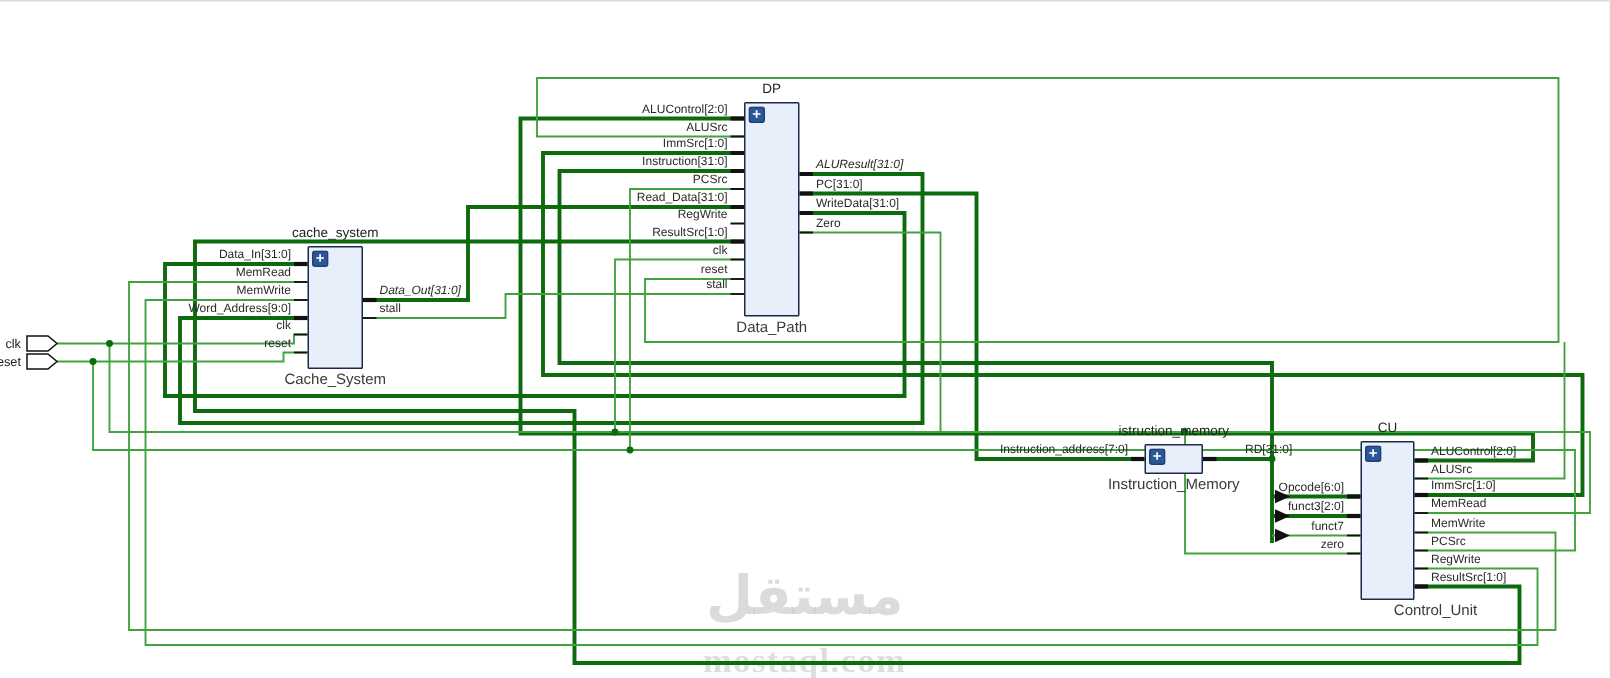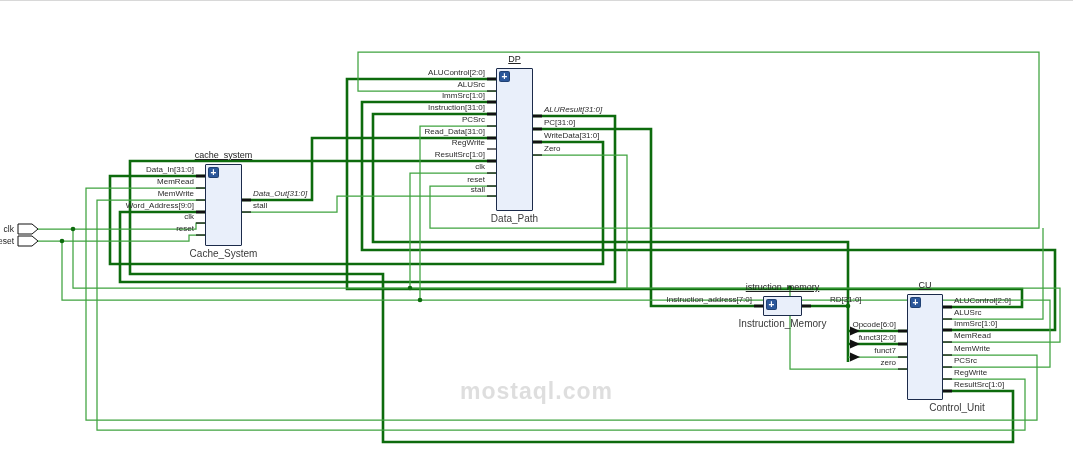--- a/index.html
+++ b/index.html
@@ -14,21 +14,20 @@
     border:1.2px solid #1b2a4a;border-radius:1px;
   }
   .plus-icon{
     position:absolute;width:11px;height:11px;border-radius:2px;
     color:#fff;font-size:10px;line-height:10px;text-align:center;
     font-weight:bold;z-index:4;border:1px solid rgba(0,0,0,.25);box-sizing:border-box;
   }
   .blk-title{
     position:absolute;z-index:3;font-size:9px;color:#222;white-space:nowrap;
     transform:translateX(-50%);
-    text-decoration:underline;
   }
   .blk-label{
     position:absolute;z-index:3;font-size:10px;color:#3a3a3a;white-space:nowrap;
     transform:translateX(-50%);
   }
   .pin-label{
     position:absolute;z-index:3;font-size:8px;color:#2a2a2a;white-space:nowrap;height:10px;line-height:10px;
   }
   .pin-label.in{text-align:right;}
   .pin-label.out{text-align:left;}
@@ -38,22 +37,22 @@
   }
   #watermark{
     position:absolute;z-index:1;left:0;right:0;top:378px;text-align:center;
     pointer-events:none;user-select:none;
   }
   #watermark .ar{
     font-family:"DejaVu Sans", sans-serif;font-size:36px;font-weight:bold;
     color:rgba(190,190,190,0.55);line-height:38px;
   }
   #watermark .en{
-    font-family:Liberation Sans, sans-serif;font-size:23px;font-weight:bold;
-    color:rgba(195,195,195,0.55);line-height:24px;letter-spacing:1px;
+    font-family:Liberation Serif, serif;font-size:23px;font-weight:bold;
+    color:rgba(195,195,195,0.55);line-height:24px;letter-spacing:1px;margin-top:12px;
   }
 </style>
 </head>
 <body>
 
 <div id="canvas">
   <svg id="wires-svg" width="1073" height="452" viewBox="0 0 1073 452" xmlns="http://www.w3.org/2000/svg">
       <polyline points="242,199 312,199 312,137 496,137" fill="none" stroke="#0d6b0d" stroke-width="2.6"></polyline>
       <polyline points="533,141 603,141 603,263 110,263 110,175 205,175" fill="none" stroke="#0d6b0d" stroke-width="2.6"></polyline>
       <polyline points="533,115 615,115 615,281 120,281 120,211 205,211" fill="none" stroke="#0d6b0d" stroke-width="2.6"></polyline>
@@ -122,20 +121,21 @@
       <line x1="943" y1="306" x2="952" y2="306" stroke="#111111" stroke-width="2.8"></line>
       <line x1="943" y1="318" x2="952" y2="318" stroke="#111111" stroke-width="1.2"></line>
       <line x1="943" y1="329" x2="952" y2="329" stroke="#111111" stroke-width="2.8"></line>
       <line x1="943" y1="341" x2="952" y2="341" stroke="#111111" stroke-width="1.2"></line>
       <line x1="943" y1="354" x2="952" y2="354" stroke="#111111" stroke-width="1.2"></line>
       <line x1="943" y1="366" x2="952" y2="366" stroke="#111111" stroke-width="1.2"></line>
       <line x1="943" y1="378" x2="952" y2="378" stroke="#111111" stroke-width="1.2"></line>
       <line x1="943" y1="390" x2="952" y2="390" stroke="#111111" stroke-width="2.8"></line>
     </svg>
   <div id="watermark">
+    <div class="ar">مستقل</div>
     <div class="en">mostaql.com</div>
   </div>
   <div id="blocks-layer">
       <div class="port-label" style="left: -46px; top: 223px;">clk</div>
       <div class="port-label" style="left: -46px; top: 235px;">reset</div>
       <div class="pin-label in" style="left: -6px; width: 200px; top: 164px;">Data_In[31:0]</div>
       <div class="pin-label in" style="left: -6px; width: 200px; top: 176px;">MemRead</div>
       <div class="pin-label in" style="left: -6px; width: 200px; top: 188px;">MemWrite</div>
       <div class="pin-label in" style="left: -6px; width: 200px; top: 200px;">Word_Address[9:0]</div>
       <div class="pin-label in" style="left: -6px; width: 200px; top: 211px;">clk</div>

